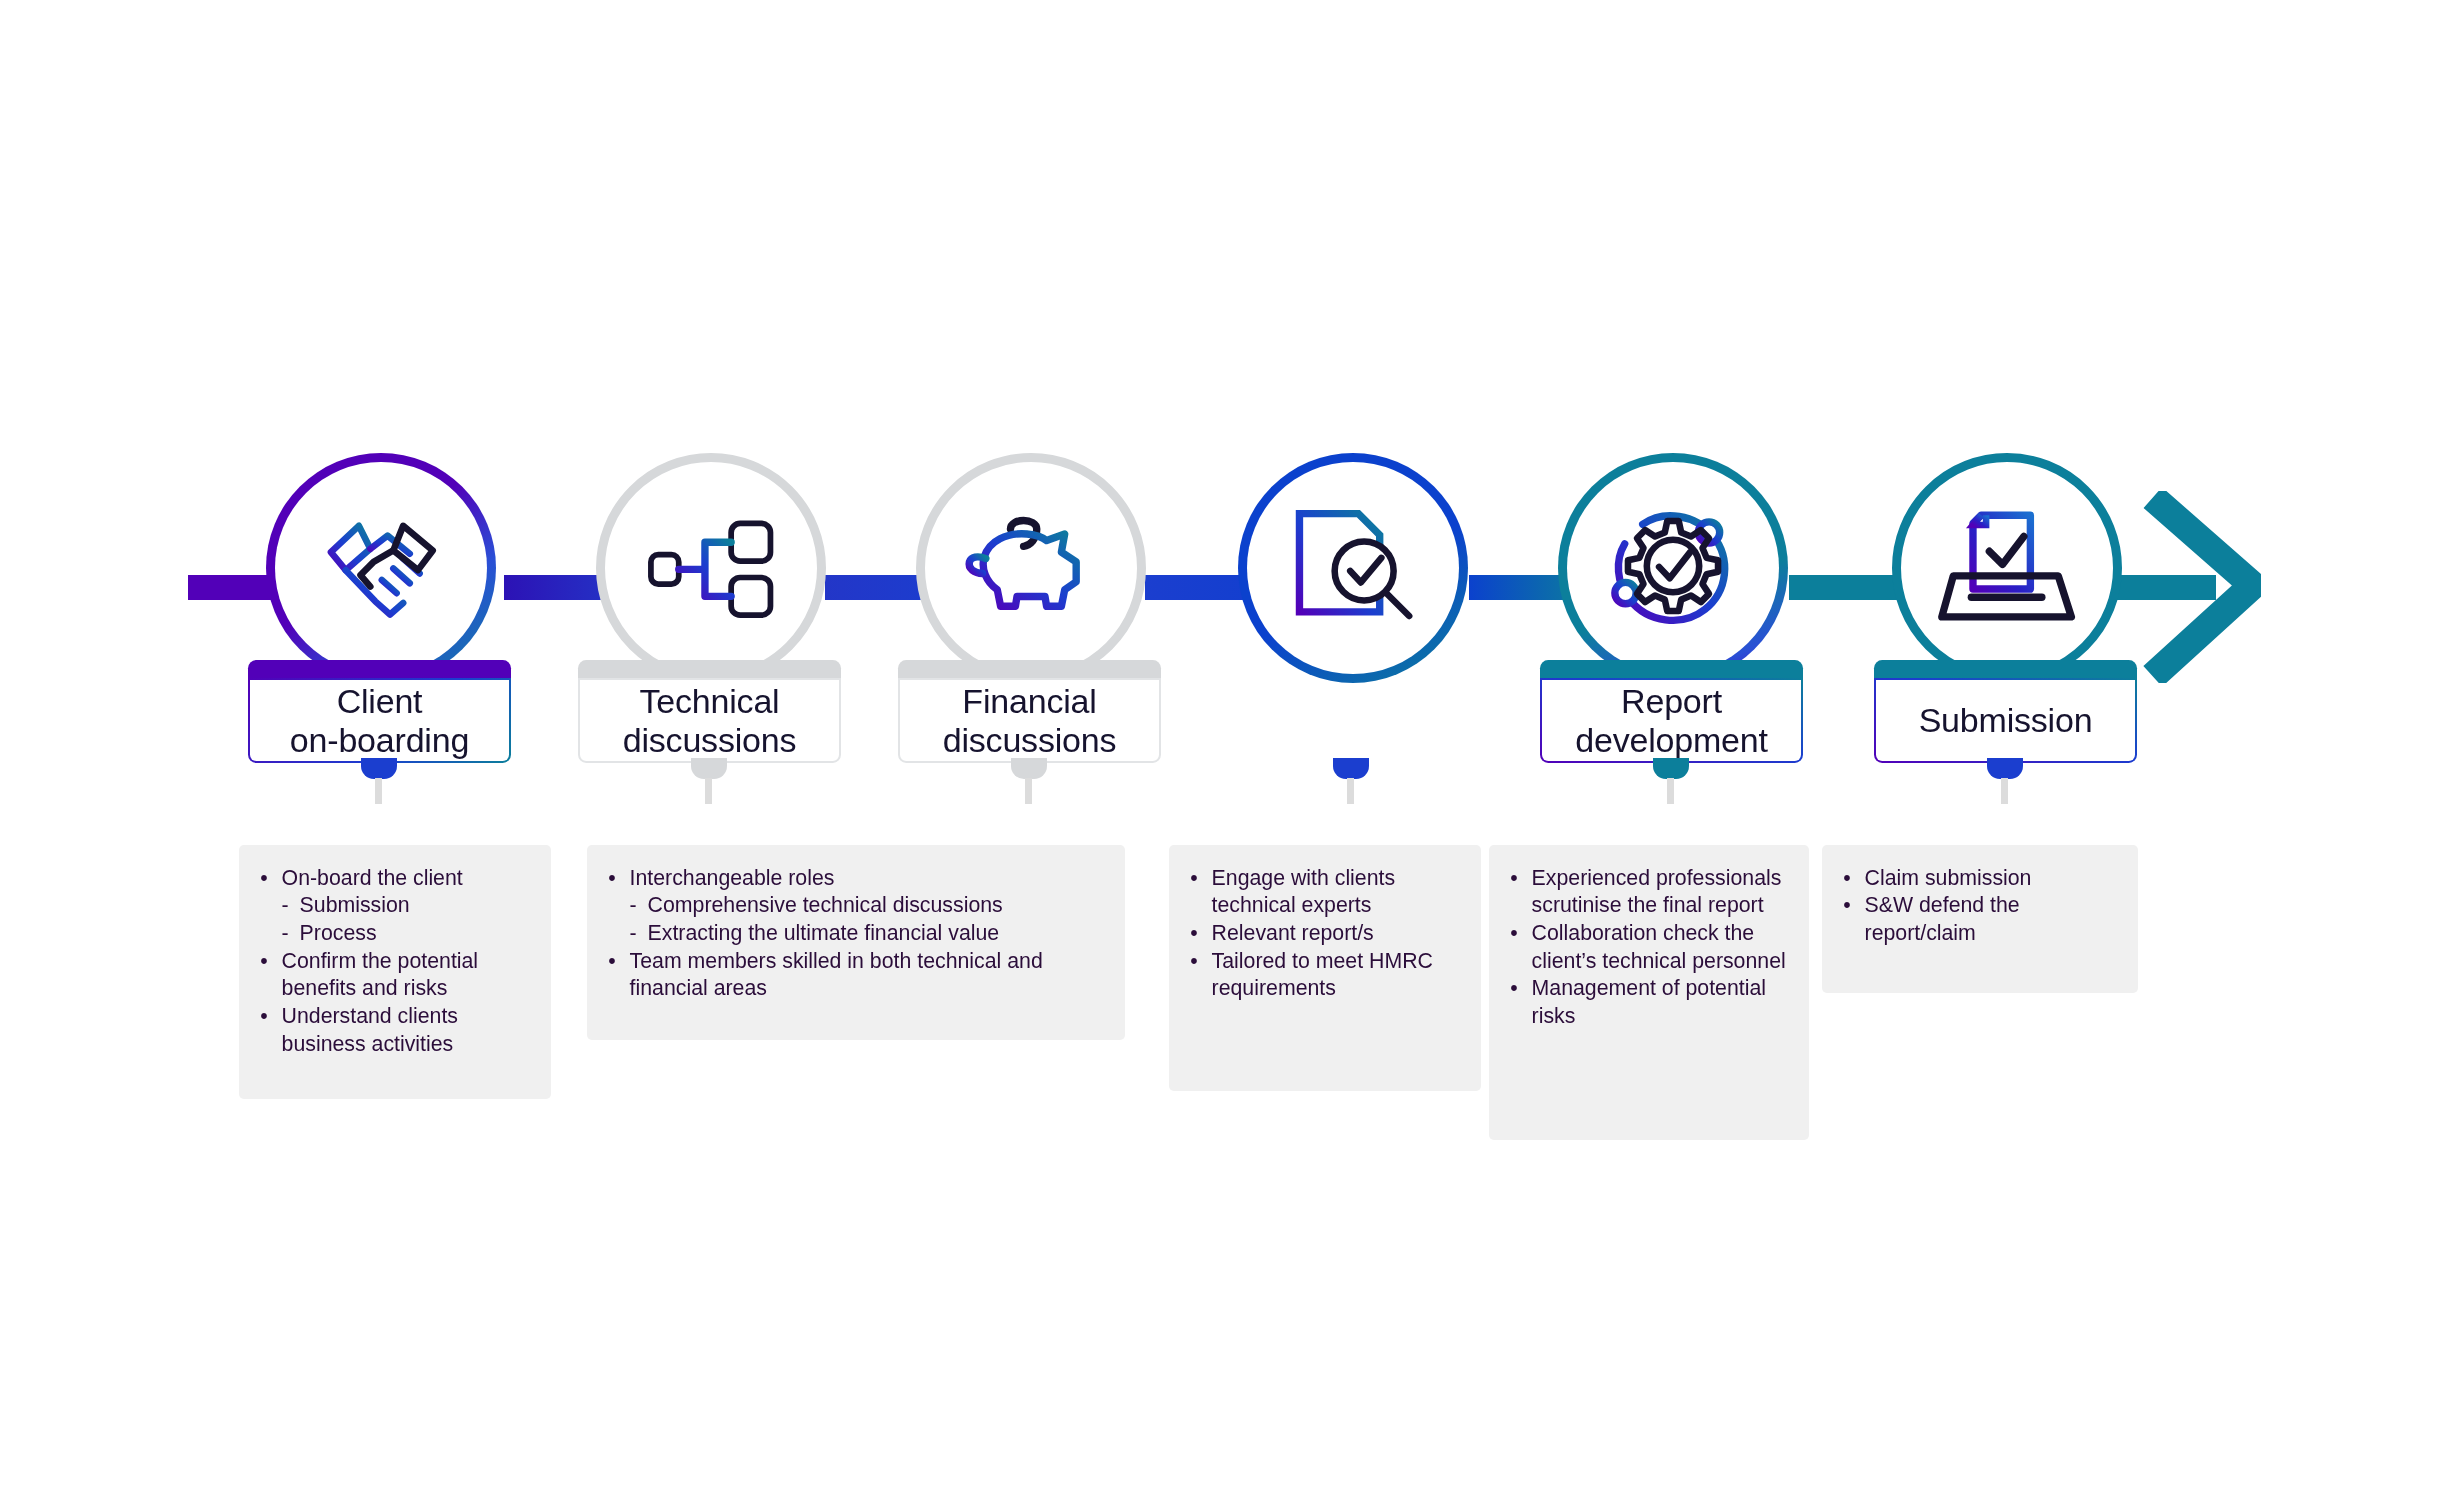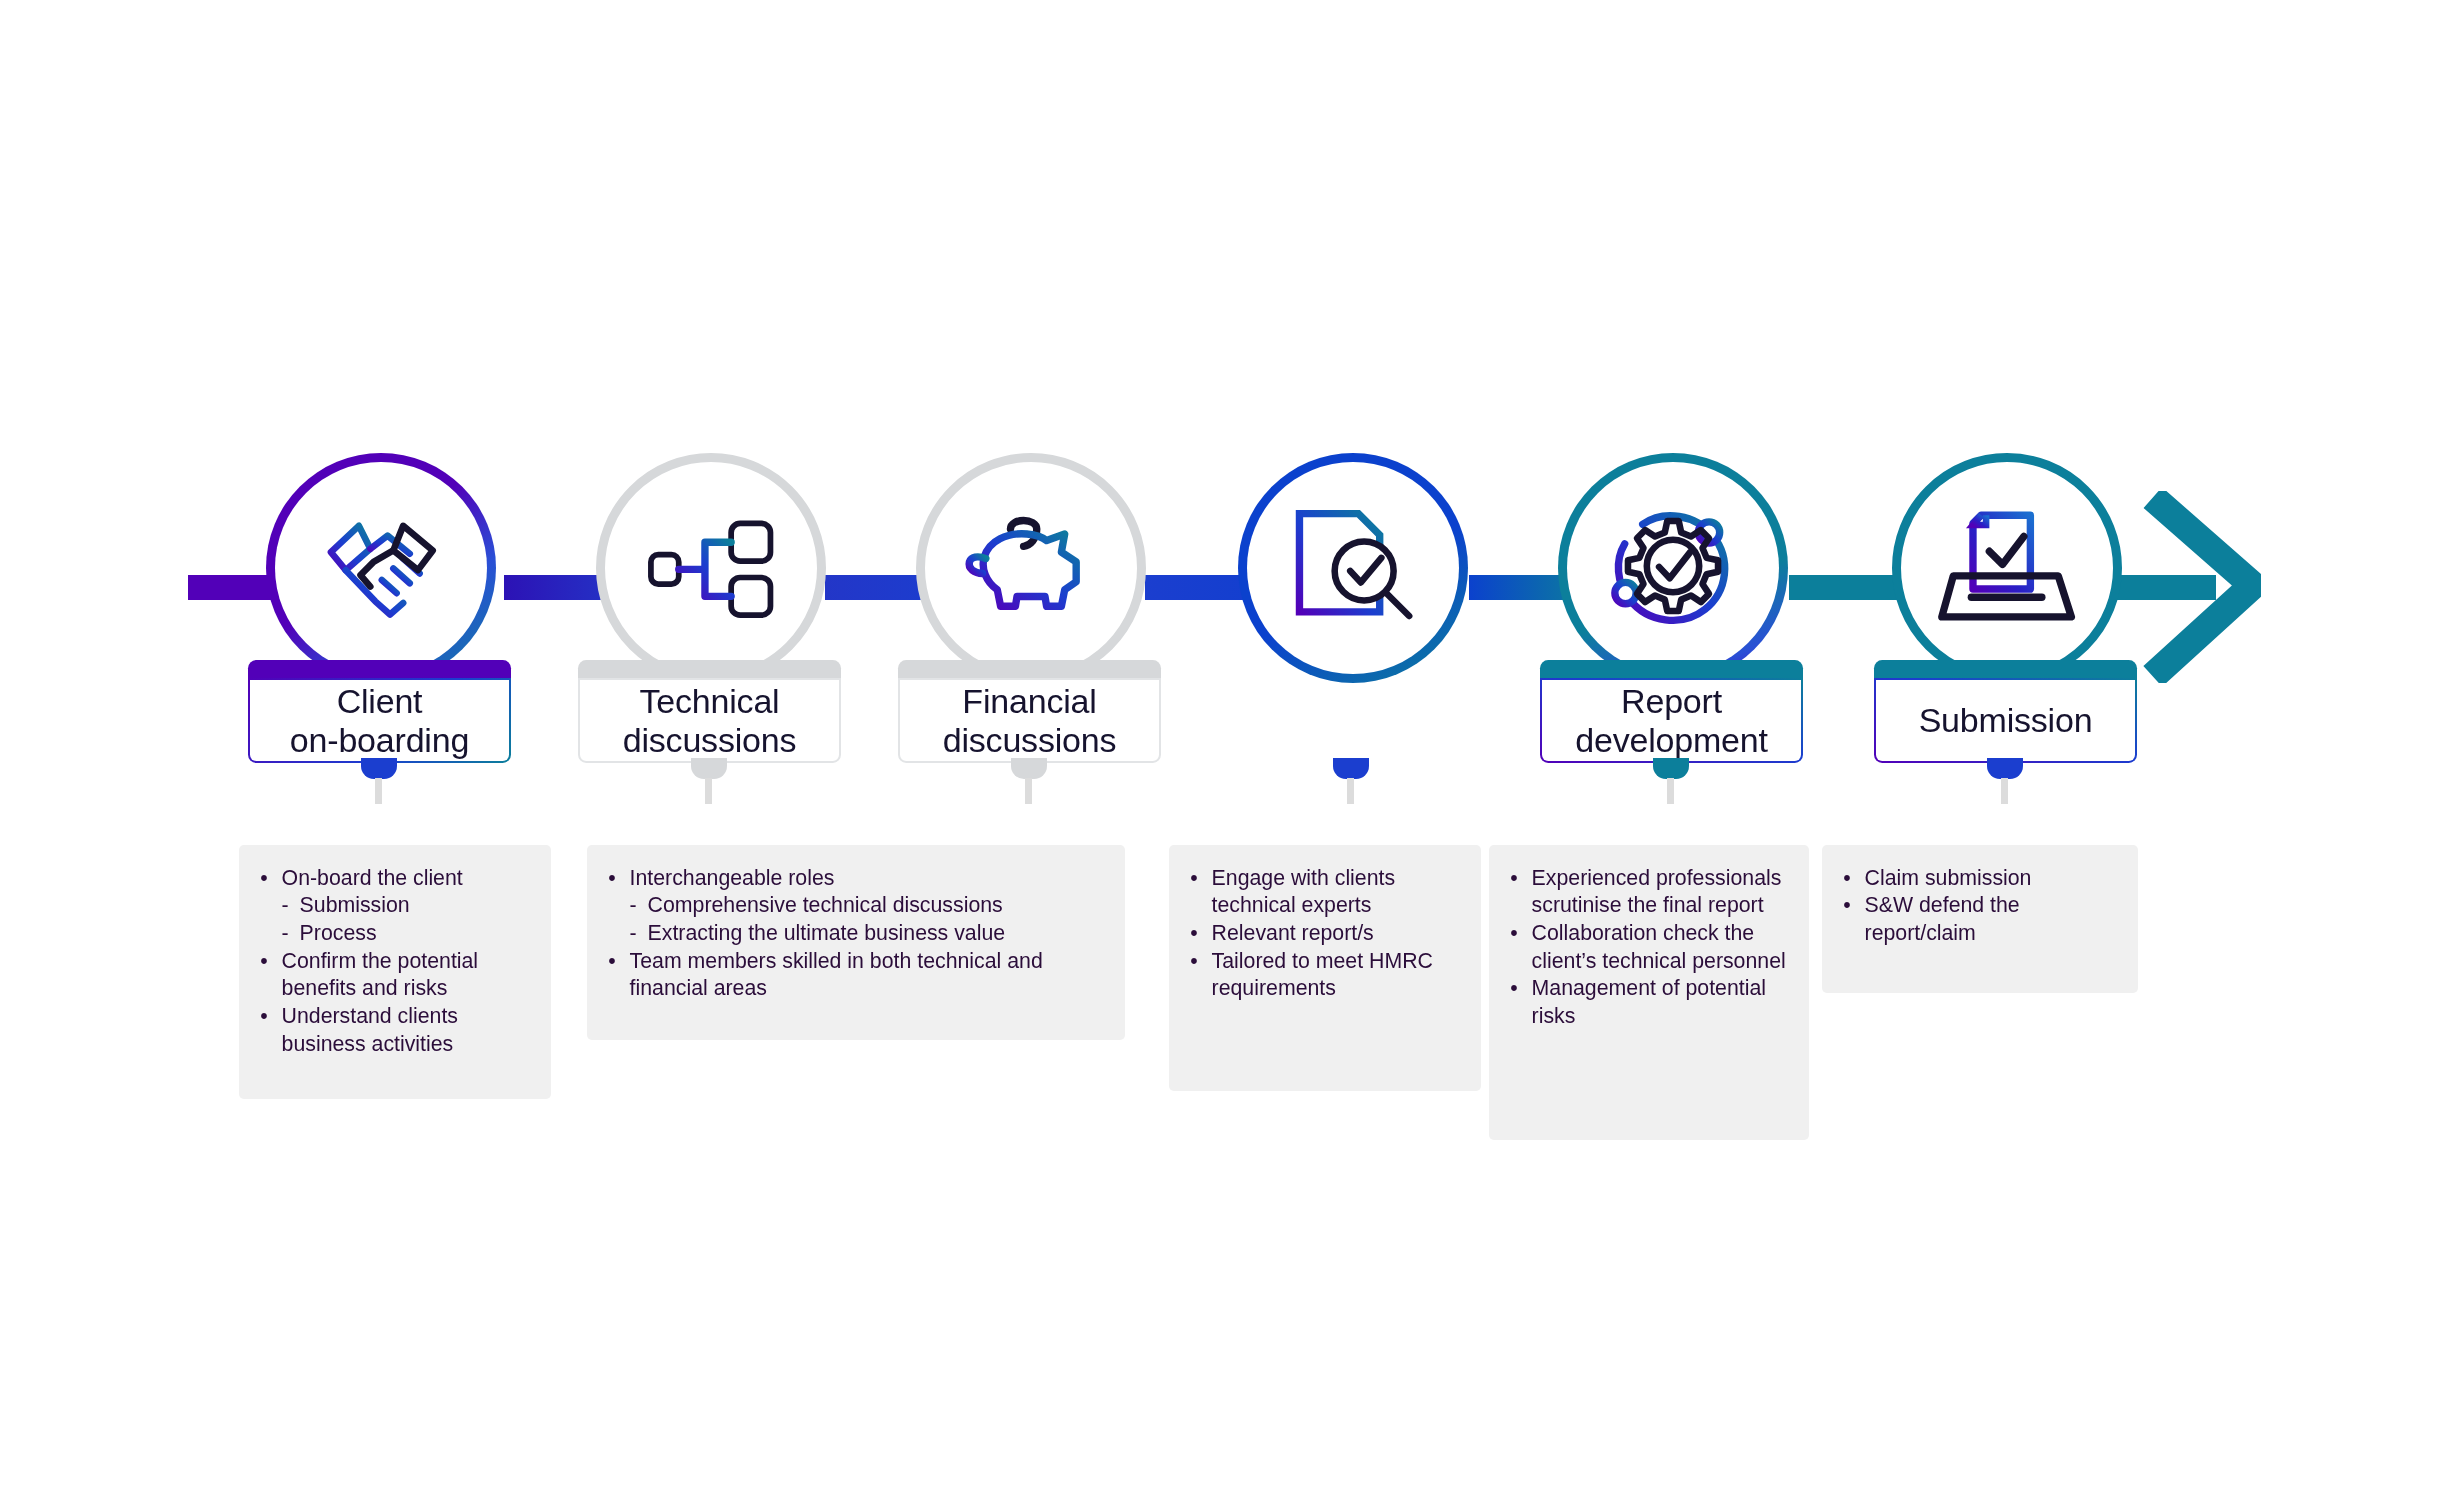--- a/index.html
+++ b/index.html
@@ -298,21 +298,21 @@
         <div class="li">
           <span class="bul">•</span>
           <span class="txt">Interchangeable roles</span>
         </div>
         <div class="li sub">
           <span class="bul">-</span>
           <span class="txt">Comprehensive technical discussions</span>
         </div>
         <div class="li sub">
           <span class="bul">-</span>
-          <span class="txt">Extracting the ultimate business value</span>
+          <span class="txt">Extracting the ultimate financial value</span>
         </div>
         <div class="li">
           <span class="bul">•</span>
           <span class="txt">Team members skilled in both technical and financial areas</span>
         </div>
       </div>
   </div>
 
   <div class="detailbox" style="left:1157px;top:845px;width:312px;height:246px;">
     <div class="detail-list">

